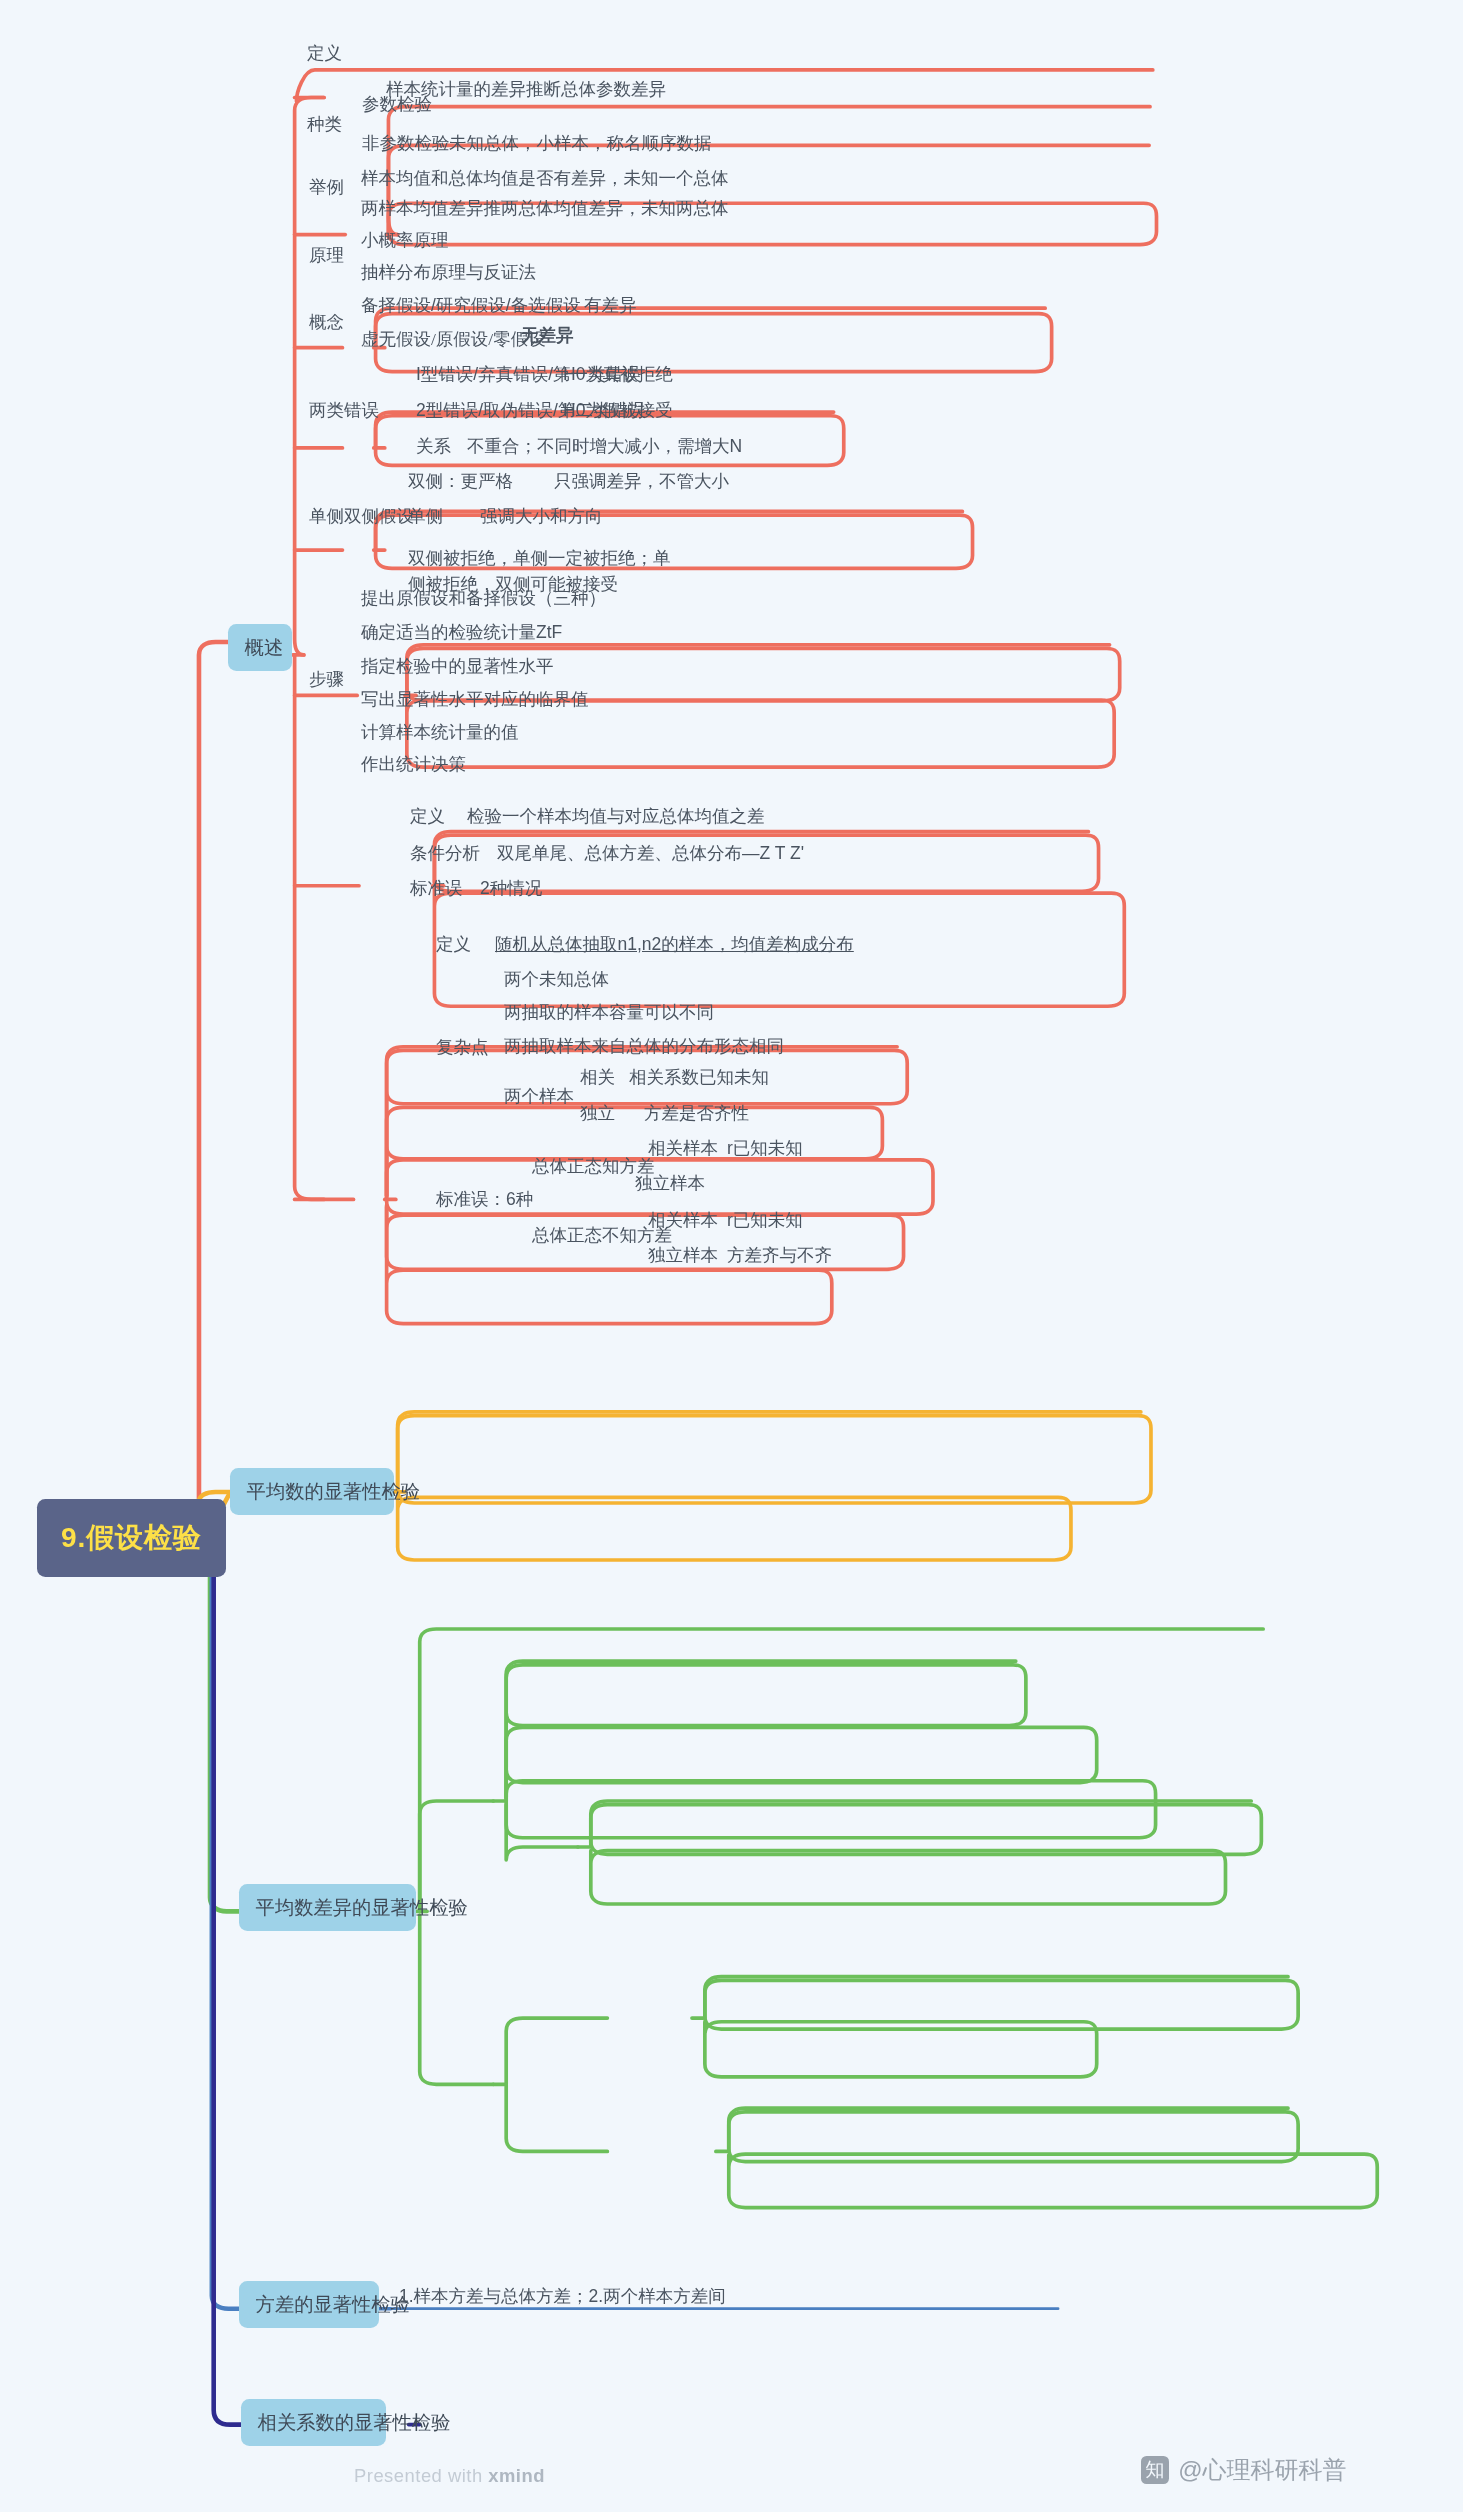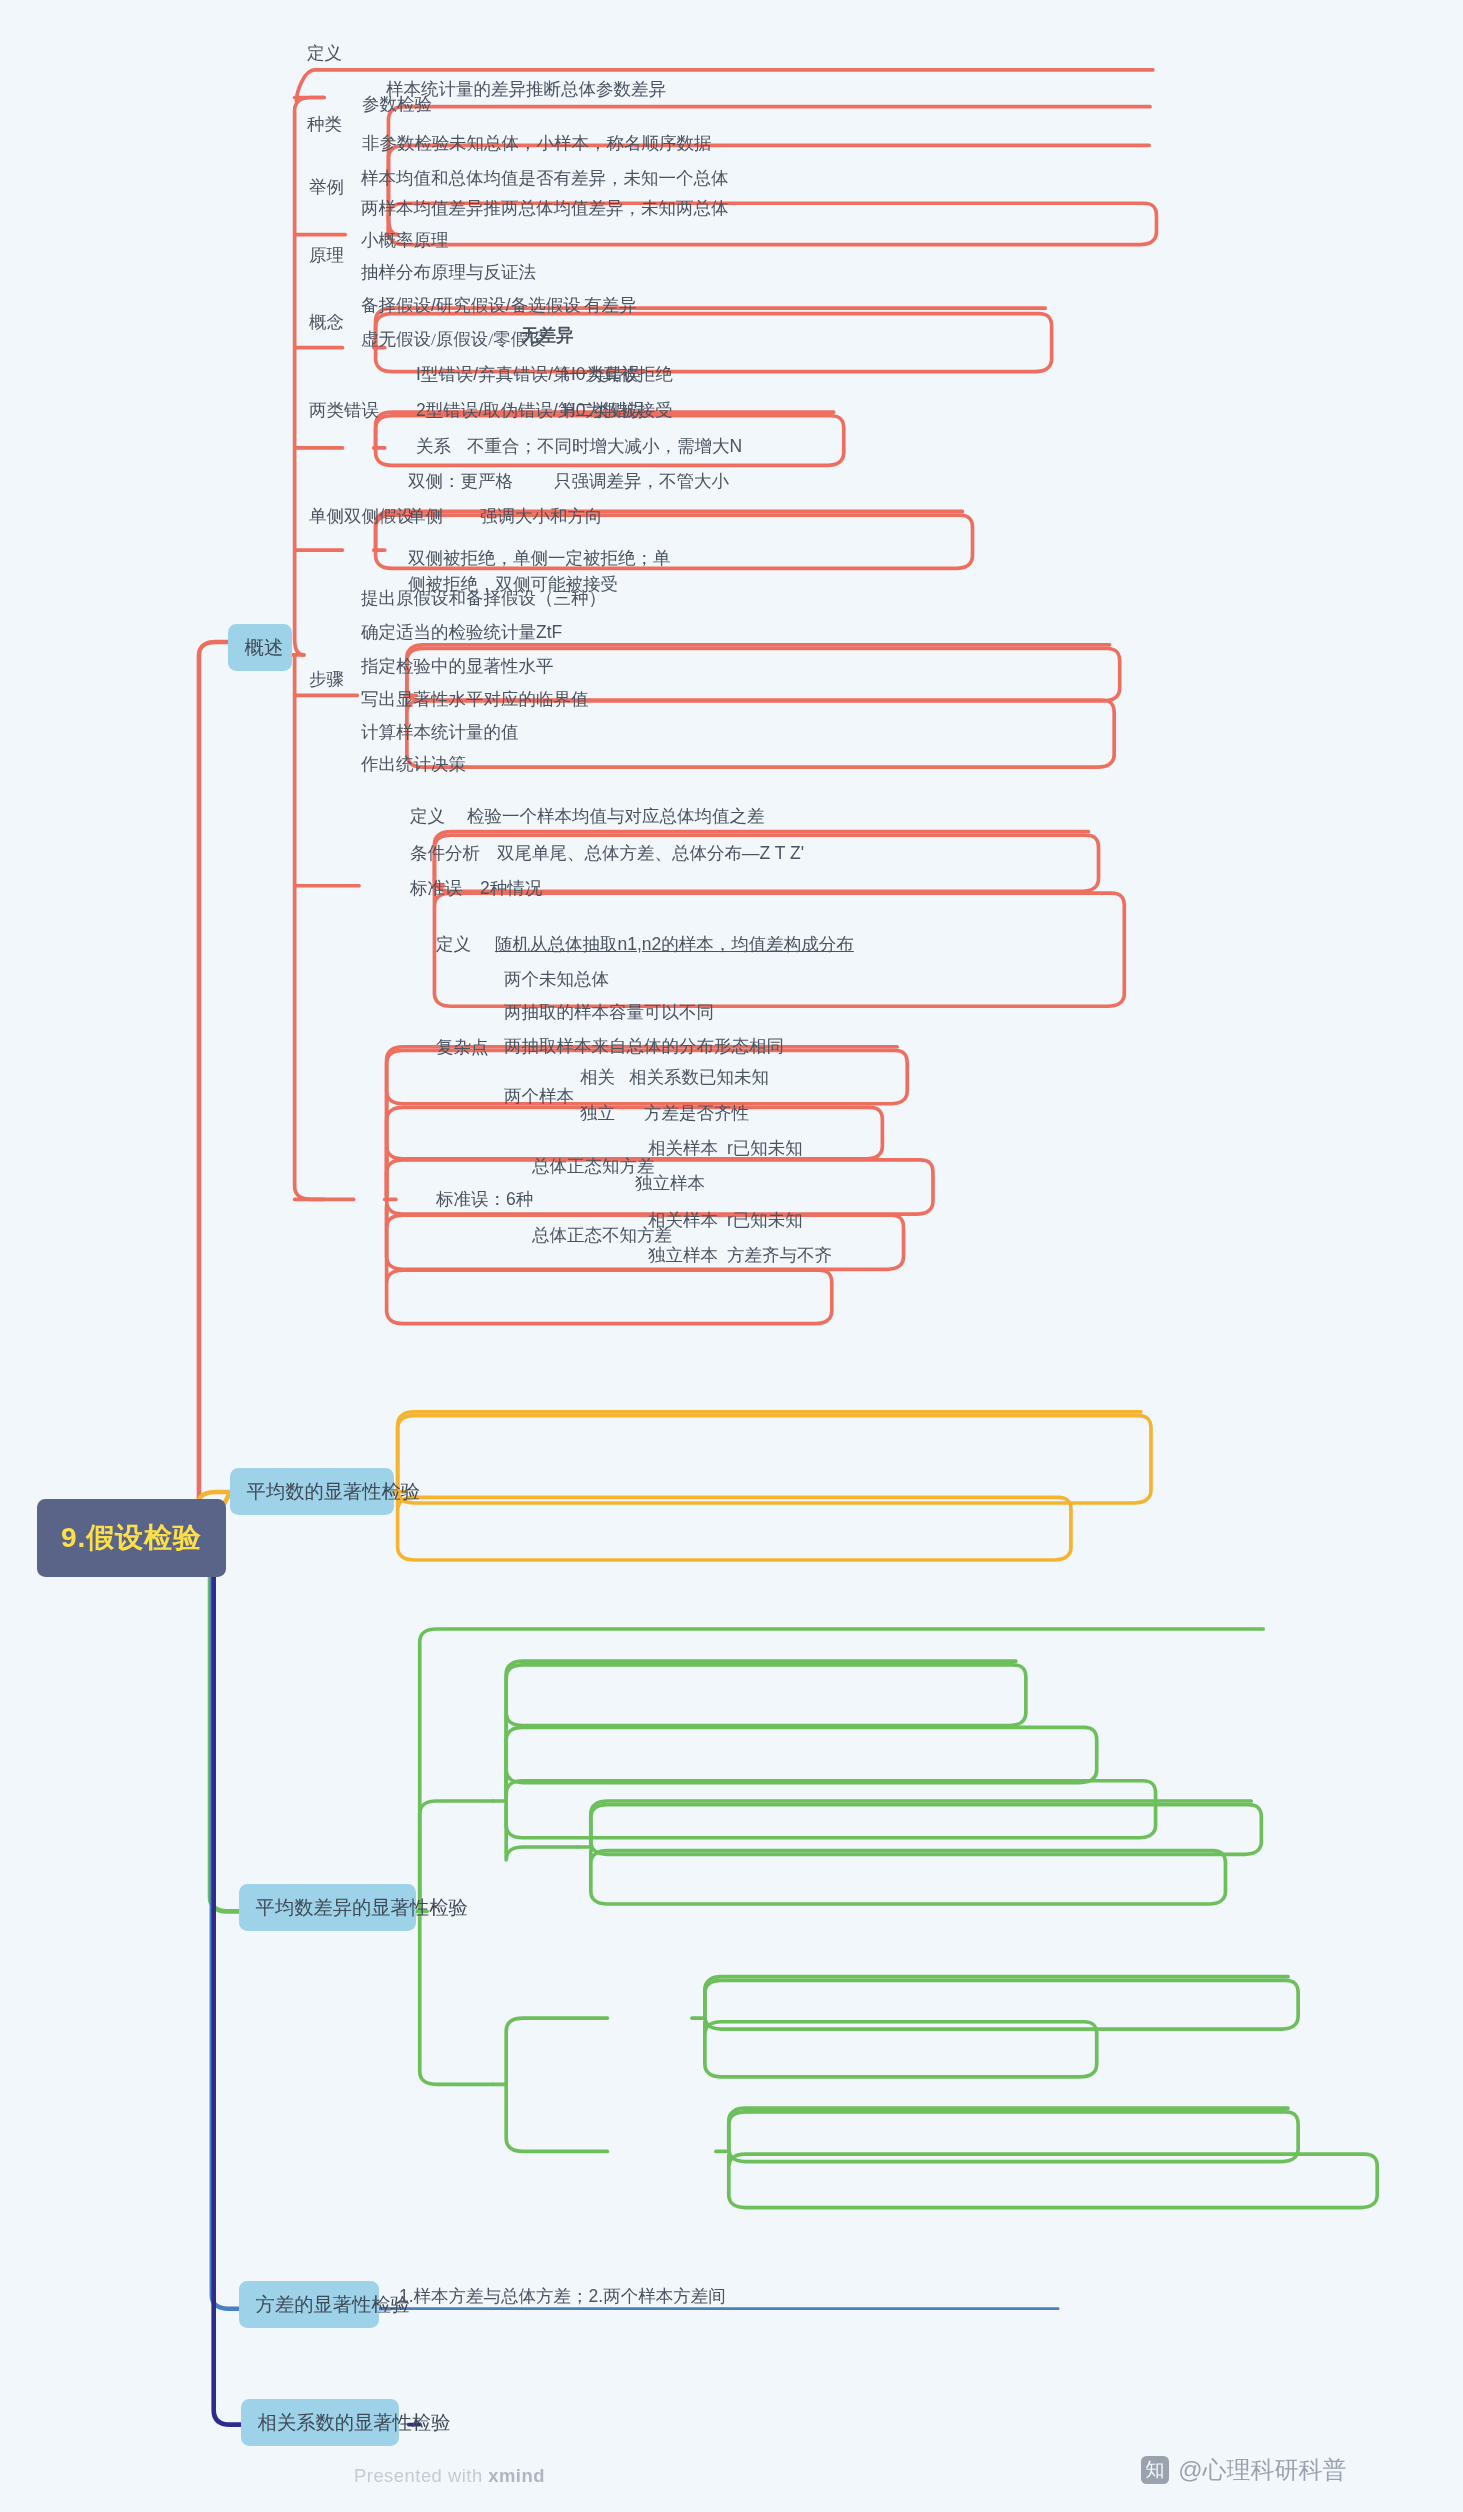--- a/index.html
+++ b/index.html
@@ -268,21 +268,21 @@
 
 <div class="node txt" style="left:532px;top:1223px;">总体正态不知方差</div>
 <div class="node txt" style="left:648px;top:1208px;">相关样本</div>
 <div class="node txt" style="left:727px;top:1208px;">r已知未知</div>
 <div class="node txt" style="left:648px;top:1243px;">独立样本</div>
 <div class="node txt" style="left:727px;top:1243px;">方差齐与不齐</div>
 
 <div class="node l1" style="left:239px;top:2281px;width:140px;">方差的显著性检验</div>
 <div class="node txt" style="left:399px;top:2284px;">1.样本方差与总体方差；2.两个样本方差间</div>
 
-<div class="node l1" style="left:241px;top:2399px;width:158px;">相关系数的显著性检验</div>
+<div class="node l1" style="left:241px;top:2399px;width:145px;">相关系数的显著性检验</div>
 
 <div class="watermark" style="left:354px;top:2465px;"><span>Presented with </span><b>xmind</b></div>
 
 <div class="zhihu" style="left:1141px;top:2454px;">
   <span class="logo"></span>
   <span class="zmark">@心理科研科普</span>
 </div>
 
 </div>
 

